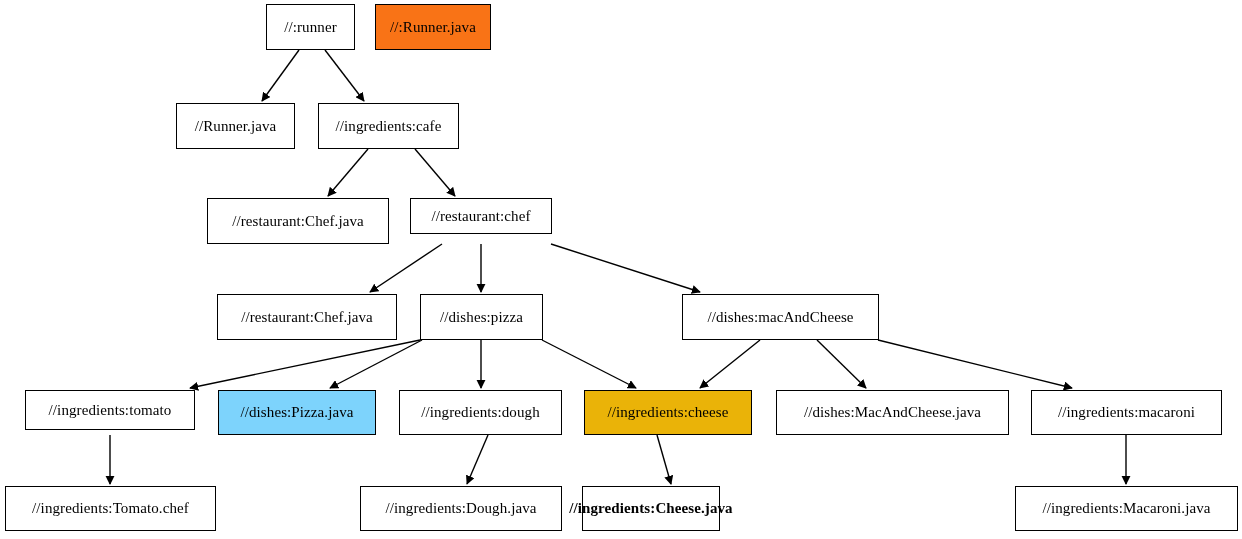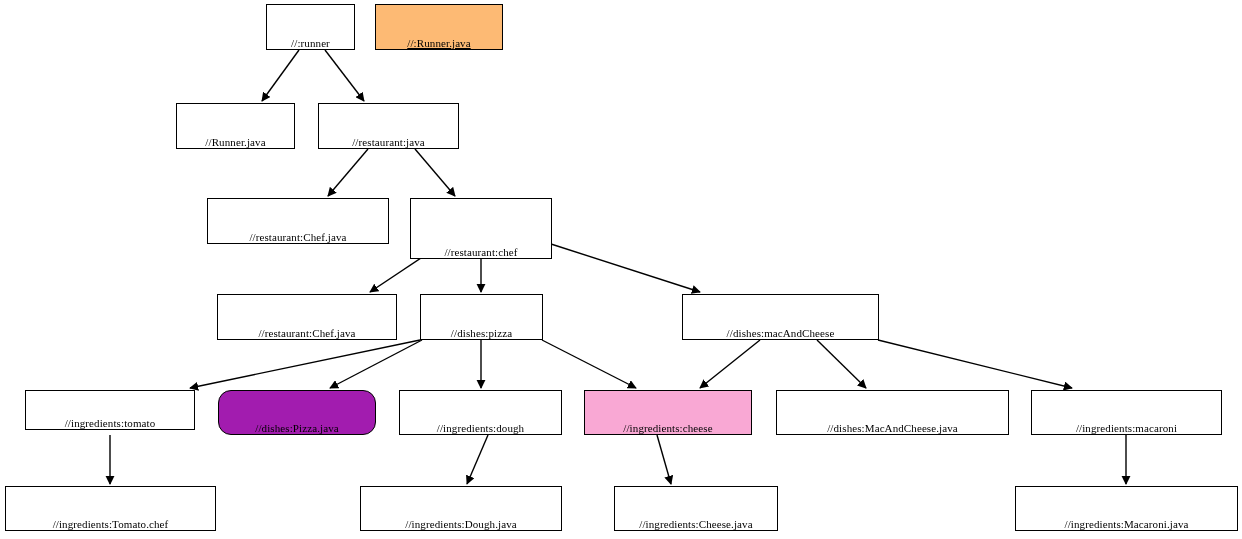--- a/index.html
+++ b/index.html
@@ -24,24 +24,24 @@
     width: 1242px;
     height: 539px;
     pointer-events: none;
   }
   .graph-node {
     position: absolute;
     box-sizing: border-box;
     border: 1px solid #000000;
     background: #ffffff;
     display: flex;
-    align-items: flex-end;
+    align-items: center;
     justify-content: center;
     color: #000000;
-    font-size: 11px;
+    font-size: 15px;
     line-height: 1;
     white-space: nowrap;
     letter-spacing: 0.1px;
   }
   .node-label {
     display: block;
     padding: 0 6px;
   }
 </style>
 </head>
@@ -72,68 +72,68 @@
         <line x1="110" y1="435" x2="110" y2="484" stroke="#000000" stroke-width="1.4" marker-end="url(#arrowhead)"></line>
         <line x1="488" y1="435" x2="467" y2="484" stroke="#000000" stroke-width="1.4" marker-end="url(#arrowhead)"></line>
         <line x1="657" y1="435" x2="671" y2="484" stroke="#000000" stroke-width="1.4" marker-end="url(#arrowhead)"></line>
         <line x1="1126" y1="435" x2="1126" y2="484" stroke="#000000" stroke-width="1.4" marker-end="url(#arrowhead)"></line>
       </g>
   </svg>
   <div id="nodes-group">
       <div class="graph-node" style="left: 266px; top: 4px; width: 89px; height: 46px; border-color: rgb(0, 0, 0); background: rgb(255, 255, 255);">
         <span class="node-label">//:runner</span>
       </div>
-      <div class="graph-node" style="left: 375px; top: 4px; width: 128px; height: 46px; border-color: rgb(0, 0, 0); background: #fdba74; text-decoration: underline;">
+      <div class="graph-node" style="left: 375px; top: 4px; width: 116px; height: 46px; border-color: rgb(0, 0, 0); background: #f97316;">
         <span class="node-label">//:Runner.java</span>
       </div>
       <div class="graph-node" style="left: 176px; top: 103px; width: 119px; height: 46px; border-color: rgb(0, 0, 0); background: rgb(255, 255, 255);">
         <span class="node-label">//Runner.java</span>
       </div>
       <div class="graph-node" style="left: 318px; top: 103px; width: 141px; height: 46px; border-color: rgb(0, 0, 0); background: rgb(255, 255, 255);">
-        <span class="node-label">//restaurant:java</span>
+        <span class="node-label">//ingredients:cafe</span>
       </div>
       <div class="graph-node" style="left: 207px; top: 198px; width: 182px; height: 46px; border-color: rgb(0, 0, 0); background: rgb(255, 255, 255);">
         <span class="node-label">//restaurant:Chef.java</span>
       </div>
-      <div class="graph-node" style="left: 410px; top: 198px; width: 142px; height: 61px; border-color: rgb(0, 0, 0); background: rgb(255, 255, 255);">
+      <div class="graph-node" style="left: 410px; top: 198px; width: 142px; height: 36px; border-color: rgb(0, 0, 0); background: rgb(255, 255, 255);">
         <span class="node-label">//restaurant:chef</span>
       </div>
       <div class="graph-node" style="left: 217px; top: 294px; width: 180px; height: 46px; border-color: rgb(0, 0, 0); background: rgb(255, 255, 255);">
         <span class="node-label">//restaurant:Chef.java</span>
       </div>
       <div class="graph-node" style="left: 420px; top: 294px; width: 123px; height: 46px; border-color: rgb(0, 0, 0); background: rgb(255, 255, 255);">
         <span class="node-label">//dishes:pizza</span>
       </div>
       <div class="graph-node" style="left: 682px; top: 294px; width: 197px; height: 46px; border-color: rgb(0, 0, 0); background: rgb(255, 255, 255);">
         <span class="node-label">//dishes:macAndCheese</span>
       </div>
       <div class="graph-node" style="left: 25px; top: 390px; width: 170px; height: 40px; border-color: rgb(0, 0, 0); background: rgb(255, 255, 255);">
         <span class="node-label">//ingredients:tomato</span>
       </div>
-      <div class="graph-node" style="left: 218px; top: 390px; width: 158px; height: 45px; border-color: rgb(0, 0, 0); background: #a21caf; border-radius: 13px;">
+      <div class="graph-node" style="left: 218px; top: 390px; width: 158px; height: 45px; border-color: rgb(0, 0, 0); background: #7dd3fc;">
         <span class="node-label">//dishes:Pizza.java</span>
       </div>
       <div class="graph-node" style="left: 399px; top: 390px; width: 163px; height: 45px; border-color: rgb(0, 0, 0); background: rgb(255, 255, 255);">
         <span class="node-label">//ingredients:dough</span>
       </div>
-      <div class="graph-node" style="left: 584px; top: 390px; width: 168px; height: 45px; border-color: rgb(0, 0, 0); background: #f9a8d4;">
+      <div class="graph-node" style="left: 584px; top: 390px; width: 168px; height: 45px; border-color: rgb(0, 0, 0); background: #eab308;">
         <span class="node-label">//ingredients:cheese</span>
       </div>
       <div class="graph-node" style="left: 776px; top: 390px; width: 233px; height: 45px; border-color: rgb(0, 0, 0); background: rgb(255, 255, 255);">
         <span class="node-label">//dishes:MacAndCheese.java</span>
       </div>
       <div class="graph-node" style="left: 1031px; top: 390px; width: 191px; height: 45px; border-color: rgb(0, 0, 0); background: rgb(255, 255, 255);">
         <span class="node-label">//ingredients:macaroni</span>
       </div>
       <div class="graph-node" style="left: 5px; top: 486px; width: 211px; height: 45px; border-color: rgb(0, 0, 0); background: rgb(255, 255, 255);">
         <span class="node-label">//ingredients:Tomato.chef</span>
       </div>
       <div class="graph-node" style="left: 360px; top: 486px; width: 202px; height: 45px; border-color: rgb(0, 0, 0); background: rgb(255, 255, 255);">
         <span class="node-label">//ingredients:Dough.java</span>
       </div>
-      <div class="graph-node" style="left: 614px; top: 486px; width: 164px; height: 45px; border-color: rgb(0, 0, 0); background: rgb(255, 255, 255);">
+      <div class="graph-node" style="left: 582px; top: 486px; width: 138px; height: 45px; border-color: rgb(0, 0, 0); background: rgb(255, 255, 255); font-weight: bold;">
         <span class="node-label">//ingredients:Cheese.java</span>
       </div>
       <div class="graph-node" style="left: 1015px; top: 486px; width: 223px; height: 45px; border-color: rgb(0, 0, 0); background: rgb(255, 255, 255);">
         <span class="node-label">//ingredients:Macaroni.java</span>
       </div>
     </div>
 </div>
 
 </body></html>

